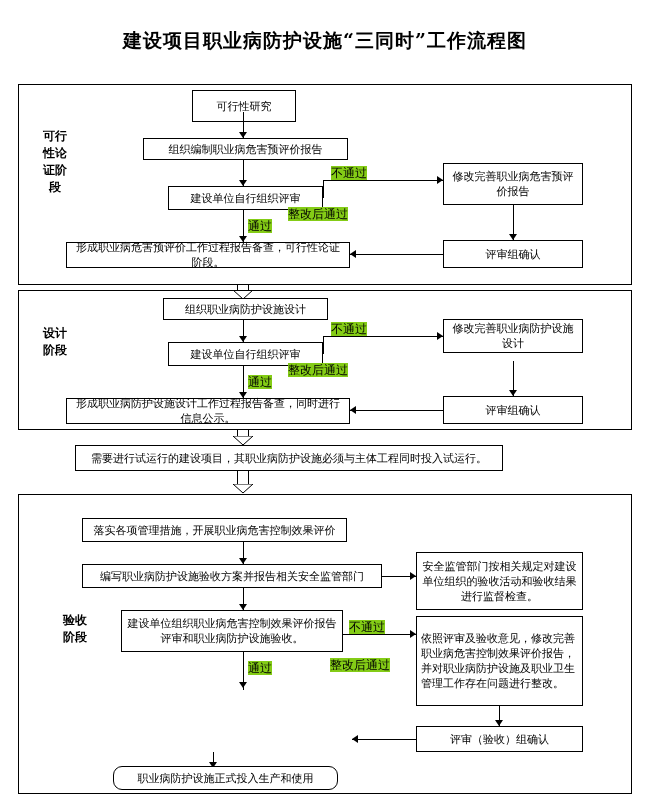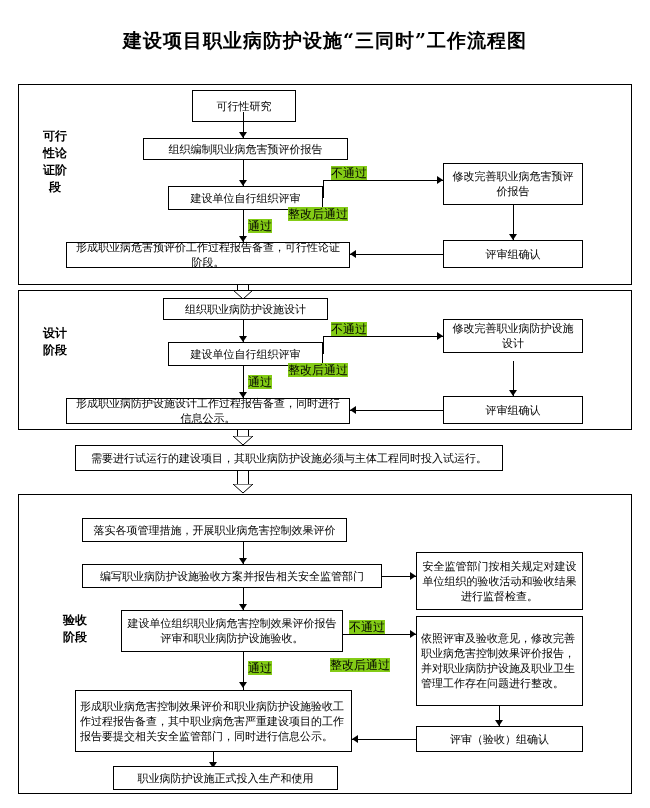--- a/index.html
+++ b/index.html
@@ -240,20 +240,19 @@
   <div class="node" style="left:416px; top:726px; width:167px; height:26px;">评审（验收）组确认</div>
 
   <div class="ln lnh" style="left:352px; top:739px; width:64px;"></div>
   <div class="arrow-l" style="left:352px; top:735px;"></div>
   <div class="lbl" style="left:330px; top:658px;">整改后通过</div>
 
   <div class="ln lnv" style="left:243px; top:652px; height:38px;"></div>
   <div class="arrow-d" style="left:239px; top:682px;"></div>
   <div class="lbl" style="left:248px; top:661px;">通过</div>
 
-  <div class="node left" style="left:75px; top:690px; width:277px; height:62px;">形成职业病危害控制效果评价和职业病防护设施验收工作过程报告备查，其中职业病危害严重建设项目的工作报告要提交相关安全监管部门，同时进行信息公示。</div>
 
   <div class="ln lnv" style="left:213px; top:752px; height:14px;"></div>
   <div class="arrow-d" style="left:209px; top:762px;"></div>
 
-  <div class="node" style="left:113px; top:766px; width:225px; height:24px;">职业病防护设施正式投入生产和使用</div>
+  <div class="node" style="left:113px; top:766px; width:225px; height:24px;border-radius:9px;">职业病防护设施正式投入生产和使用</div>
 
 </div>
 
 </body></html>

